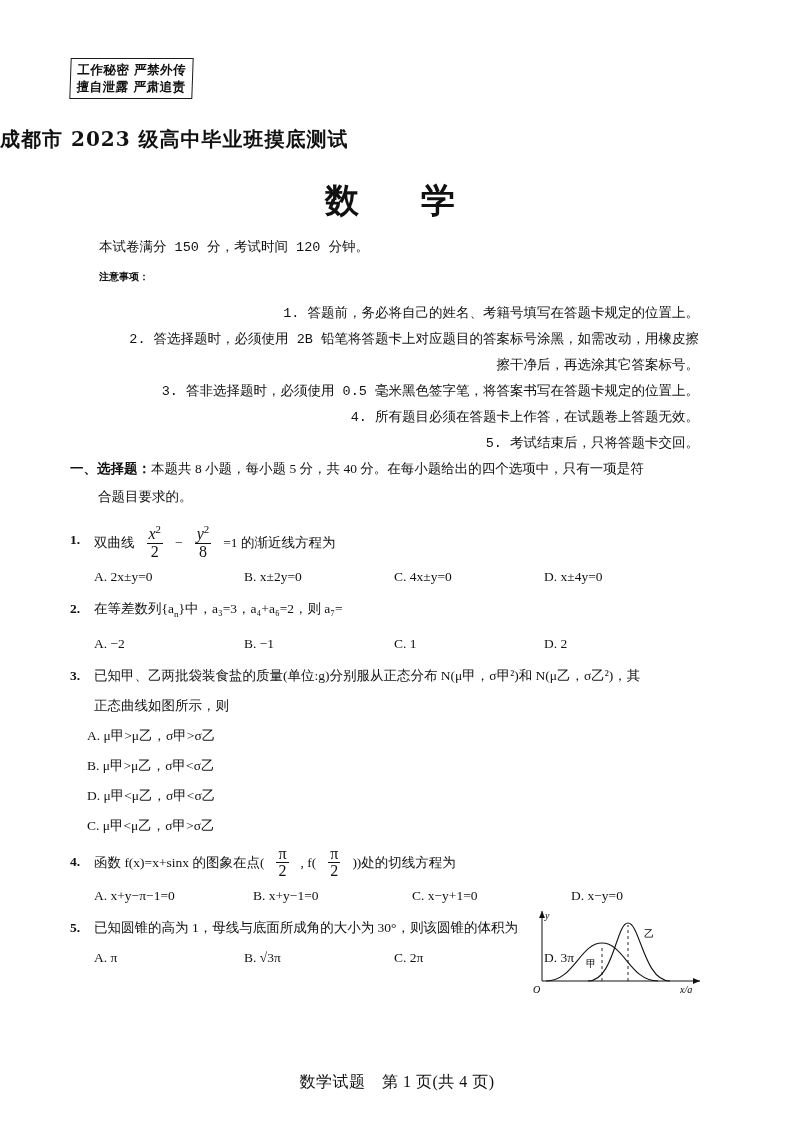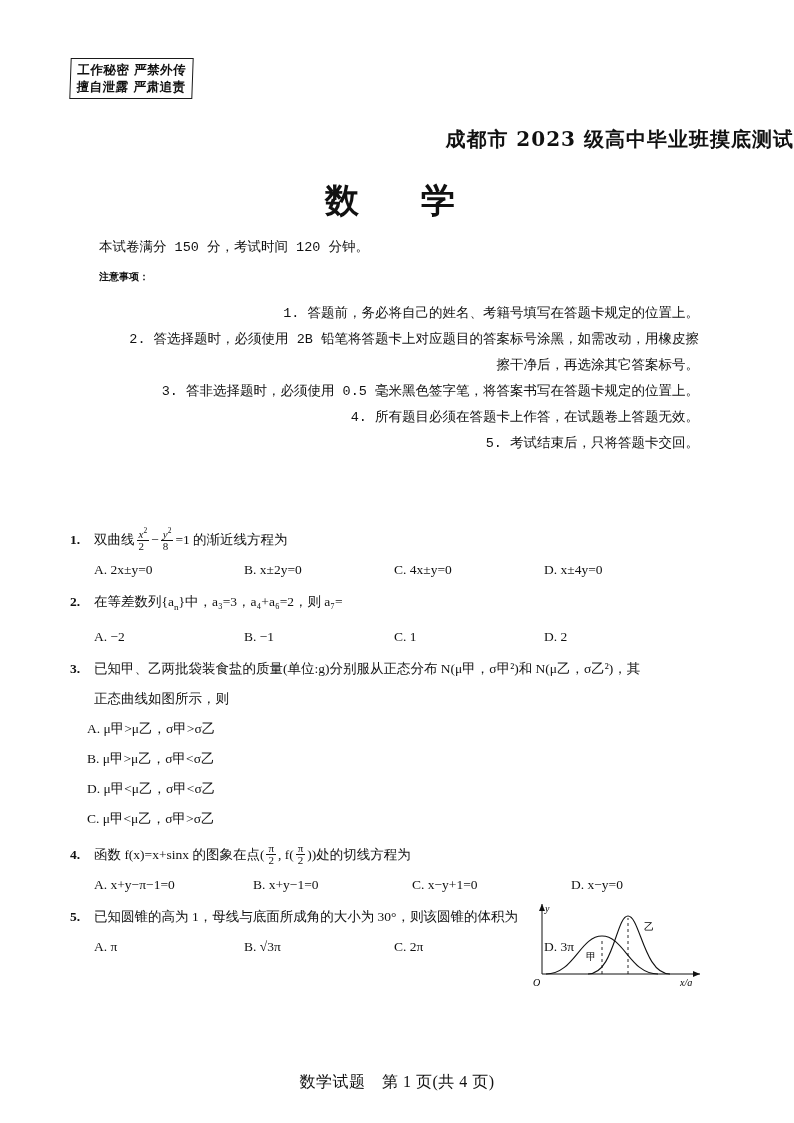--- a/index.html
+++ b/index.html
@@ -35,21 +35,21 @@
     letter-spacing: 0.5px;
     color: #111;
     transform: skewX(-2deg);
   }
   .secrecy-stamp div { white-space: nowrap; }
 
   .doc-title {
     position: absolute;
     left: 0; right: 0;
     top: 126px;
-    text-align: right;
+    text-align: left;
     font-size: 20px;
     font-weight: bold;
     letter-spacing: 1px;
     font-family: "DejaVu Serif", serif;
   }
   .doc-subject {
     position: absolute;
     left: 0; right: 0;
     top: 178px;
     text-align: center;
@@ -128,23 +128,24 @@
     margin-left: 17px;
     font-size: 13.5px;
     line-height: 30px;
   }
   .opts-vert .opt { display: block; }
 
   
   .frac {
     display: inline-block;
     vertical-align: middle;
-    font-size: 11px;
+    text-align: center;
+    font-size: 16px;
     line-height: 1.05;
-    margin: 0 2px;
+    margin: 0 12px;
     position: relative;
     top: -1px;
   }
   .frac .num { display: block; padding: 0 2px; border-bottom: 1px solid #111; }
   .frac .den { display: block; padding: 0 2px; }
   sub { font-size: 0.68em; }
   sup { font-size: 0.68em; }
 
   .figure {
     position: absolute;
@@ -179,20 +180,24 @@
   <div class="body-area">
     <p class="p">本试卷满分 150 分，考试时间 120 分钟。</p>
     <p class="notice-head">注意事项：</p>
     <p class="p indent">1. 答题前，务必将自己的姓名、考籍号填写在答题卡规定的位置上。</p>
     <p class="p indent">2. 答选择题时，必须使用 2B 铅笔将答题卡上对应题目的答案标号涂黑，如需改动，用橡皮擦擦干净后，再选涂其它答案标号。</p>
     <p class="p indent">3. 答非选择题时，必须使用 0.5 毫米黑色签字笔，将答案书写在答题卡规定的位置上。</p>
     <p class="p indent">4. 所有题目必须在答题卡上作答，在试题卷上答题无效。</p>
     <p class="p indent">5. 考试结束后，只将答题卡交回。</p>
   </div>
 
+  <div class="section-head">
+    <span class="lbl">一、选择题：</span><span>本题共 8 小题，每小题 5 分，共 40 分。在每小题给出的四个选项中，只有一项是符</span>
+    <span class="cont">合题目要求的。</span>
+  </div>
 
   <div class="questions">
 
     <div class="q">
       <div class="q-head">
         <span class="q-num">1.</span>
         <span class="q-text">
           <span>双曲线</span><span class="frac"><span class="num"><i>x</i><sup>2</sup></span><span class="den">2</span></span>−<span class="frac"><span class="num"><i>y</i><sup>2</sup></span><span class="den">8</span></span><span>=1 的渐近线方程为</span>
         </span>
       </div>

